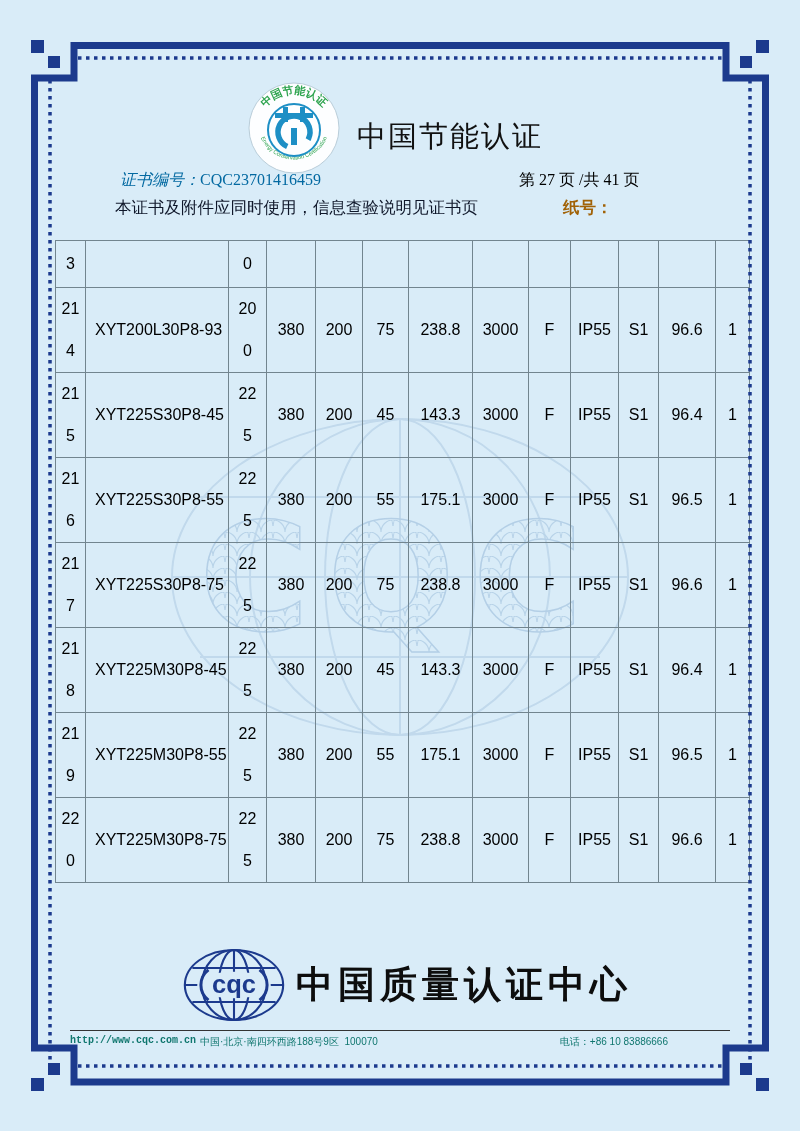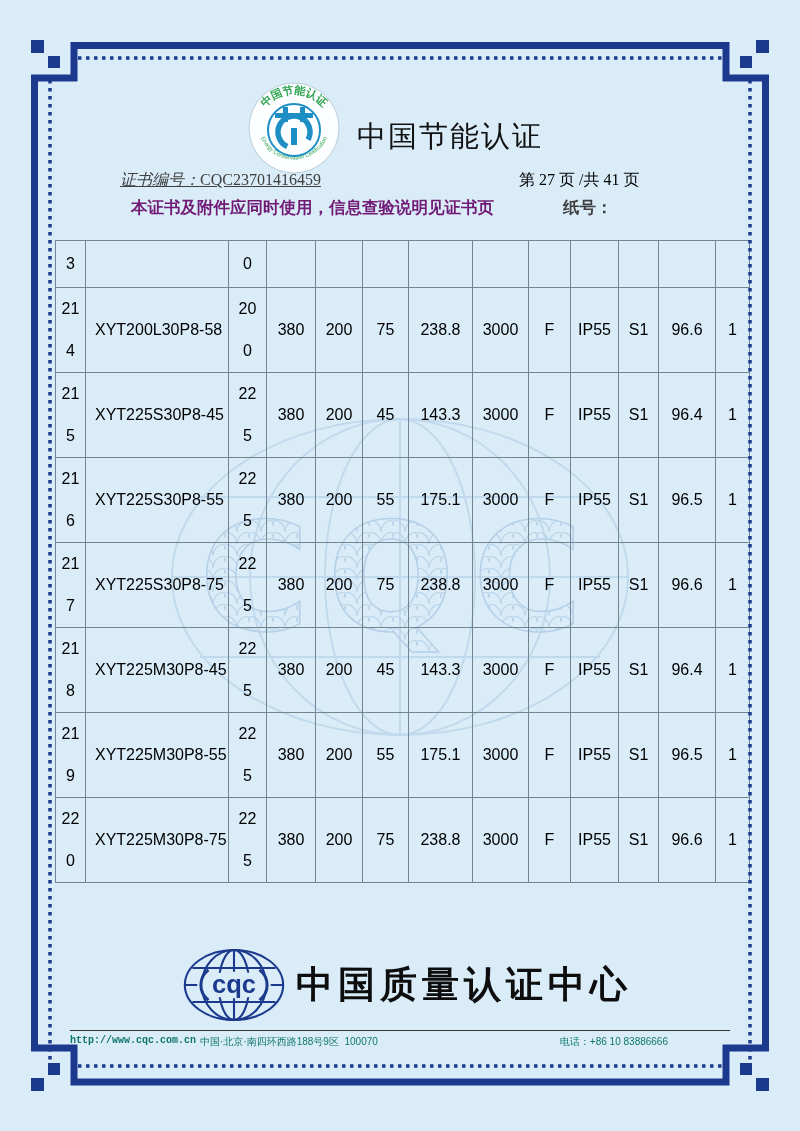--- a/index.html
+++ b/index.html
@@ -5,25 +5,25 @@
   html,body{margin:0;padding:0;}
   body{font-family:"Liberation Sans",sans-serif;}
   .page{position:relative;width:800px;height:1131px;background:#d9ecf8;overflow:hidden;}
   .border-svg{position:absolute;left:0;top:0;z-index:3;pointer-events:none;}
   .watermark{position:absolute;left:165px;top:412px;z-index:1;}
   .energy-logo{position:absolute;left:244px;top:82px;z-index:2;}
   .title{position:absolute;left:300px;top:76px;width:300px;text-align:center;
          font-size:35px;font-weight:bold;color:#000;letter-spacing:1px;z-index:2;}
   .subtitle{position:absolute;left:300px;top:117px;width:300px;text-align:center;
          font-size:29px;font-weight:400;color:#111;letter-spacing:2px;z-index:2;}
-  .cert-line{position:absolute;left:120px;top:170px;z-index:2;font-family:"Liberation Serif",serif;font-size:16px;color:#404040;text-decoration:underline;}
+  .cert-line{position:absolute;left:120px;top:170px;z-index:2;font-family:"Liberation Serif",serif;font-size:16px;color:#0369a1;}
   .cert-label{font-style:italic;}
   .page-info{position:absolute;left:519px;top:170px;z-index:2;font-family:"Liberation Serif",serif;font-size:16px;color:#000;}
-  .notice{position:absolute;left:115px;top:197px;z-index:2;font-size:16.5px;font-weight:bold;color:#701a75;margin-left:16px;}
-  .paper-no{position:absolute;left:563px;top:197px;z-index:2;font-size:16.5px;font-weight:bold;color:#404040;}
+  .notice{position:absolute;left:115px;top:197px;z-index:2;font-size:16.5px;font-weight:normal;color:#0f172a;}
+  .paper-no{position:absolute;left:563px;top:197px;z-index:2;font-size:16.5px;font-weight:bold;color:#a16207;}
   table.spec{position:absolute;left:55px;top:240px;z-index:2;width:694px;
              border-collapse:collapse;table-layout:fixed;background:transparent;}
   table.spec td{border:1.5px solid #72858f;font-size:16px;color:#000;text-align:center;
                 vertical-align:middle;padding:0;overflow:hidden;}
   table.spec tr{height:85px;}
   table.spec tr.partial{height:47px;}
   table.spec td.c0, table.spec td.c2{white-space:pre-line;line-height:42px;}
   table.spec td.c1{text-align:left;padding-left:9px;}
   .footer-brand{position:absolute;left:0;top:946px;width:800px;display:flex;
                 justify-content:center;align-items:center;gap:10px;z-index:2;padding-left:14px;box-sizing:border-box;}
@@ -141,21 +141,21 @@
           <td class="c7"></td>
           <td class="c8"></td>
           <td class="c9"></td>
           <td class="c10"></td>
           <td class="c11"></td>
           <td class="c12"></td>
         </tr>
         <tr>
           <td class="c0">21
 4</td>
-          <td class="c1">XYT200L30P8-58</td>
+          <td class="c1">XYT200L30P8-93</td>
           <td class="c2">20
 0</td>
           <td class="c3">380</td>
           <td class="c4">200</td>
           <td class="c5">75</td>
           <td class="c6">238.8</td>
           <td class="c7">3000</td>
           <td class="c8">F</td>
           <td class="c9">IP55</td>
           <td class="c10">S1</td>

